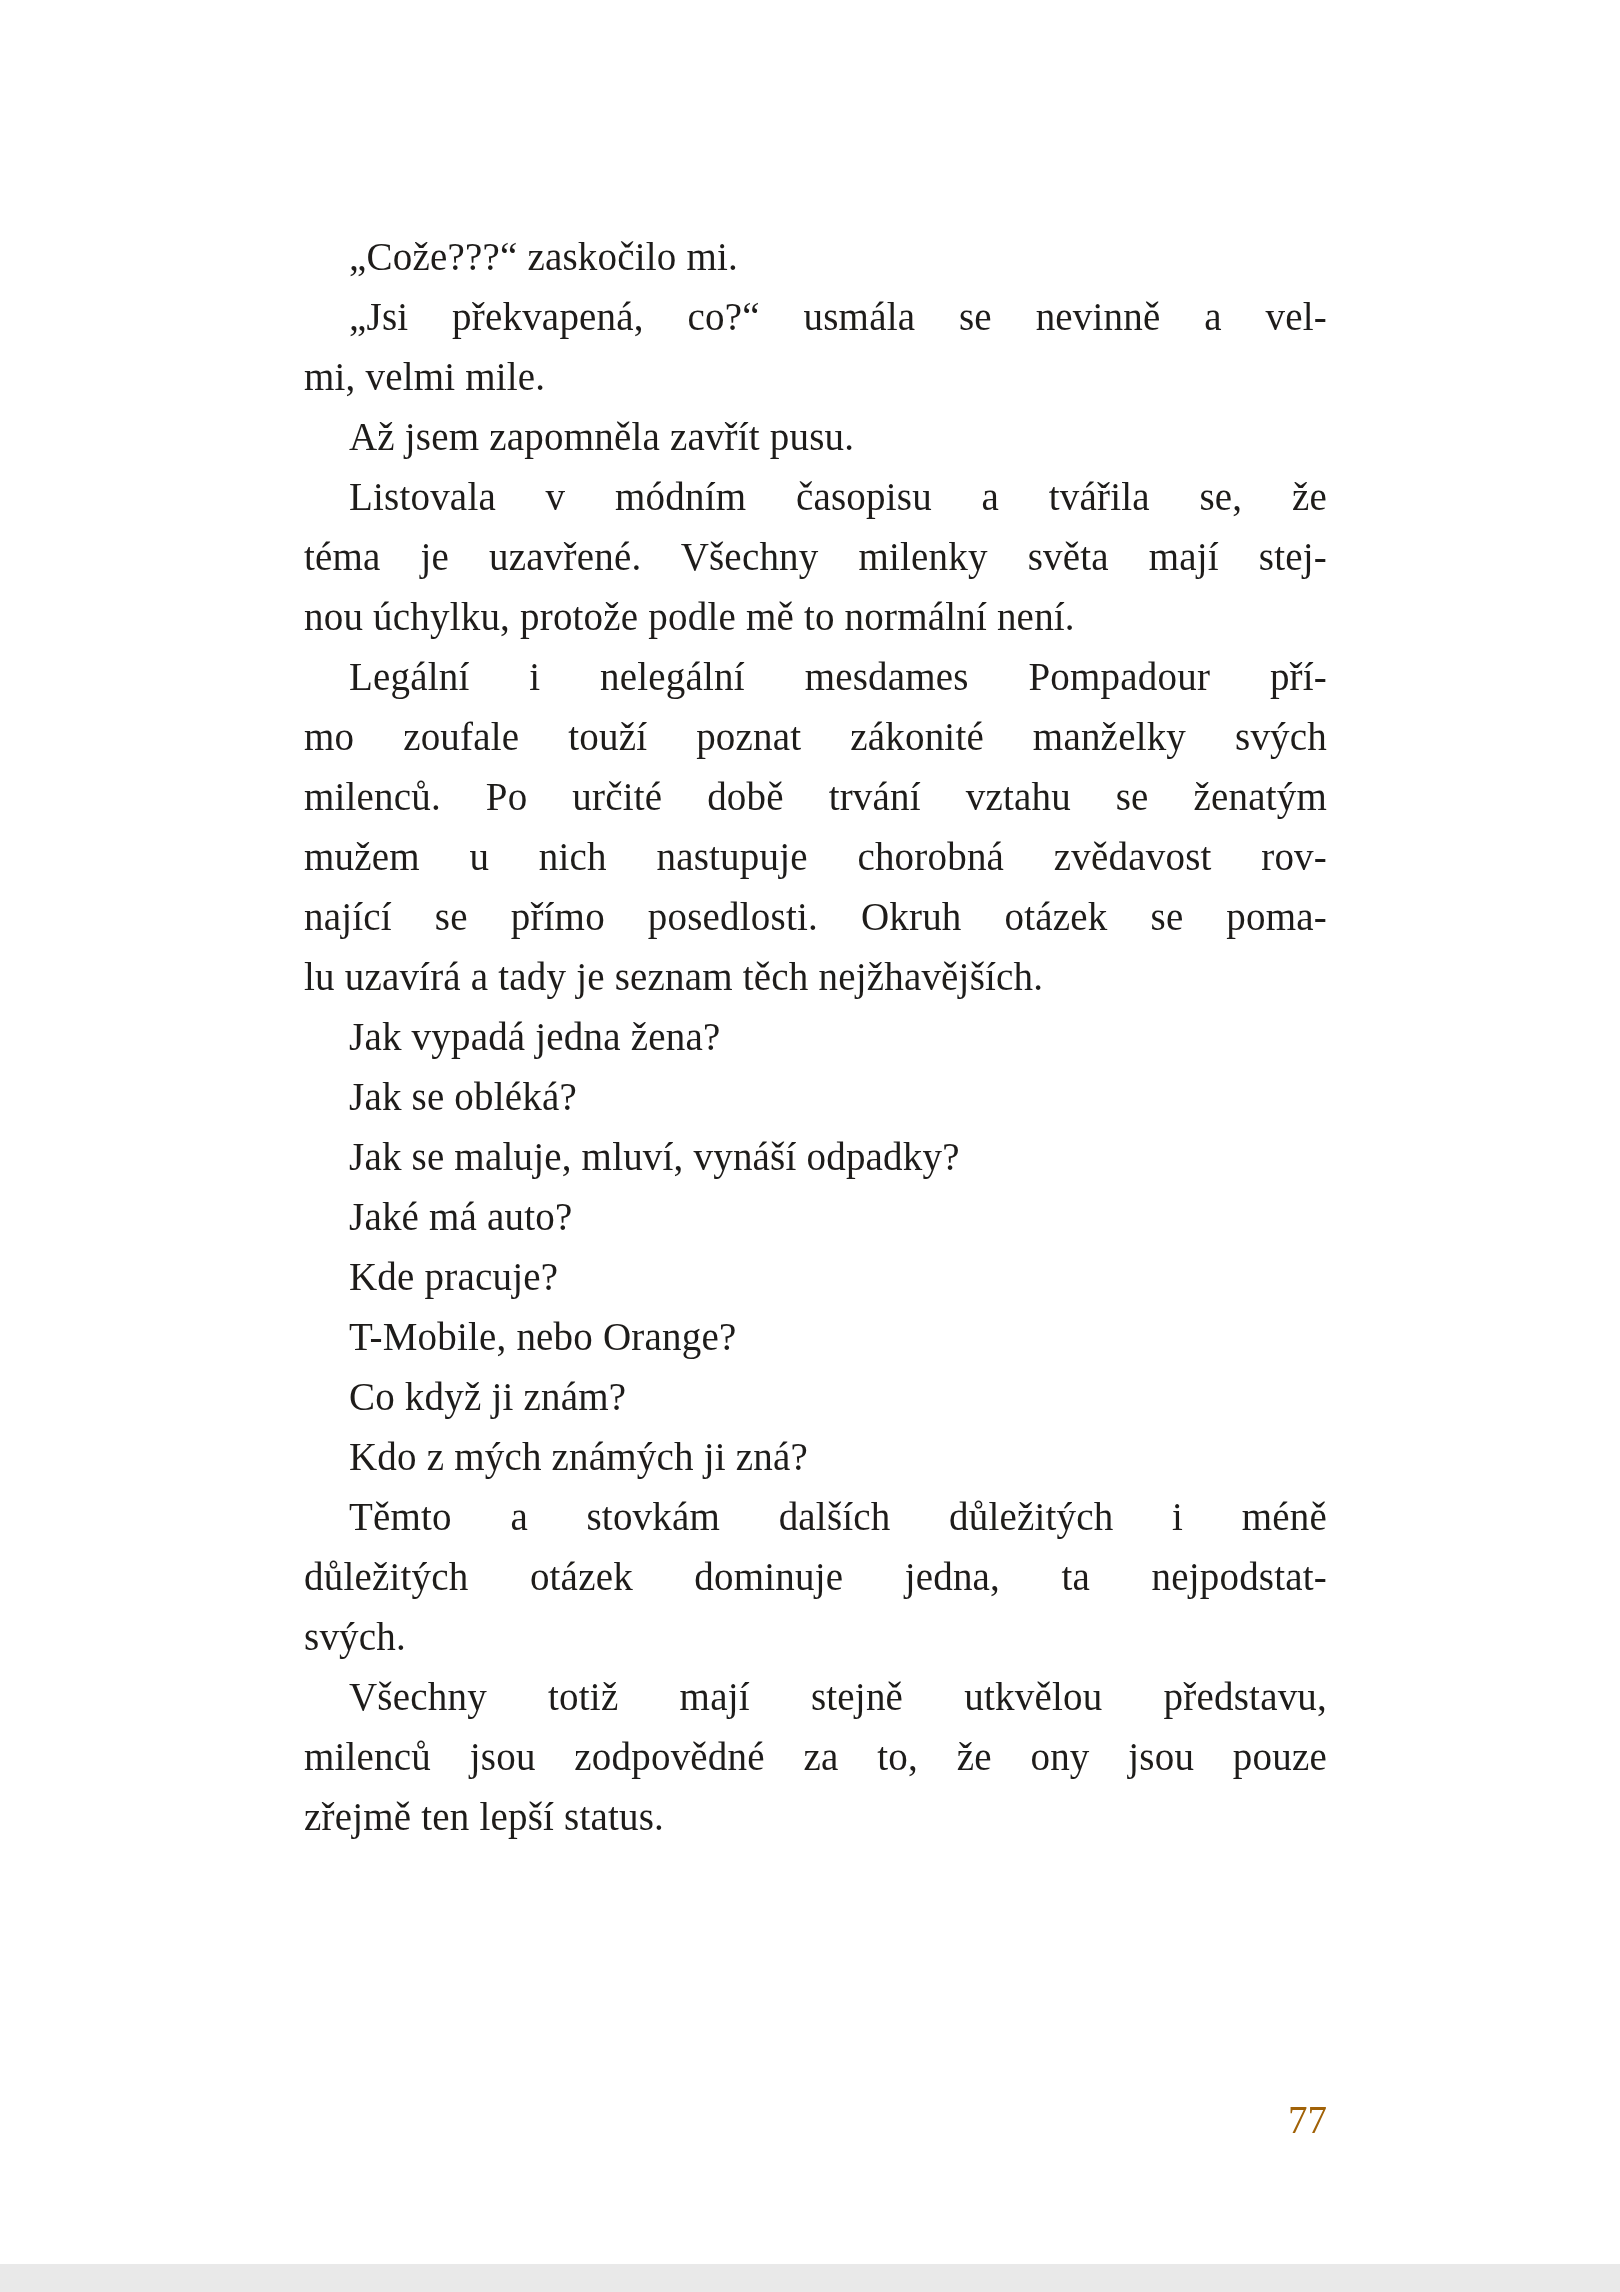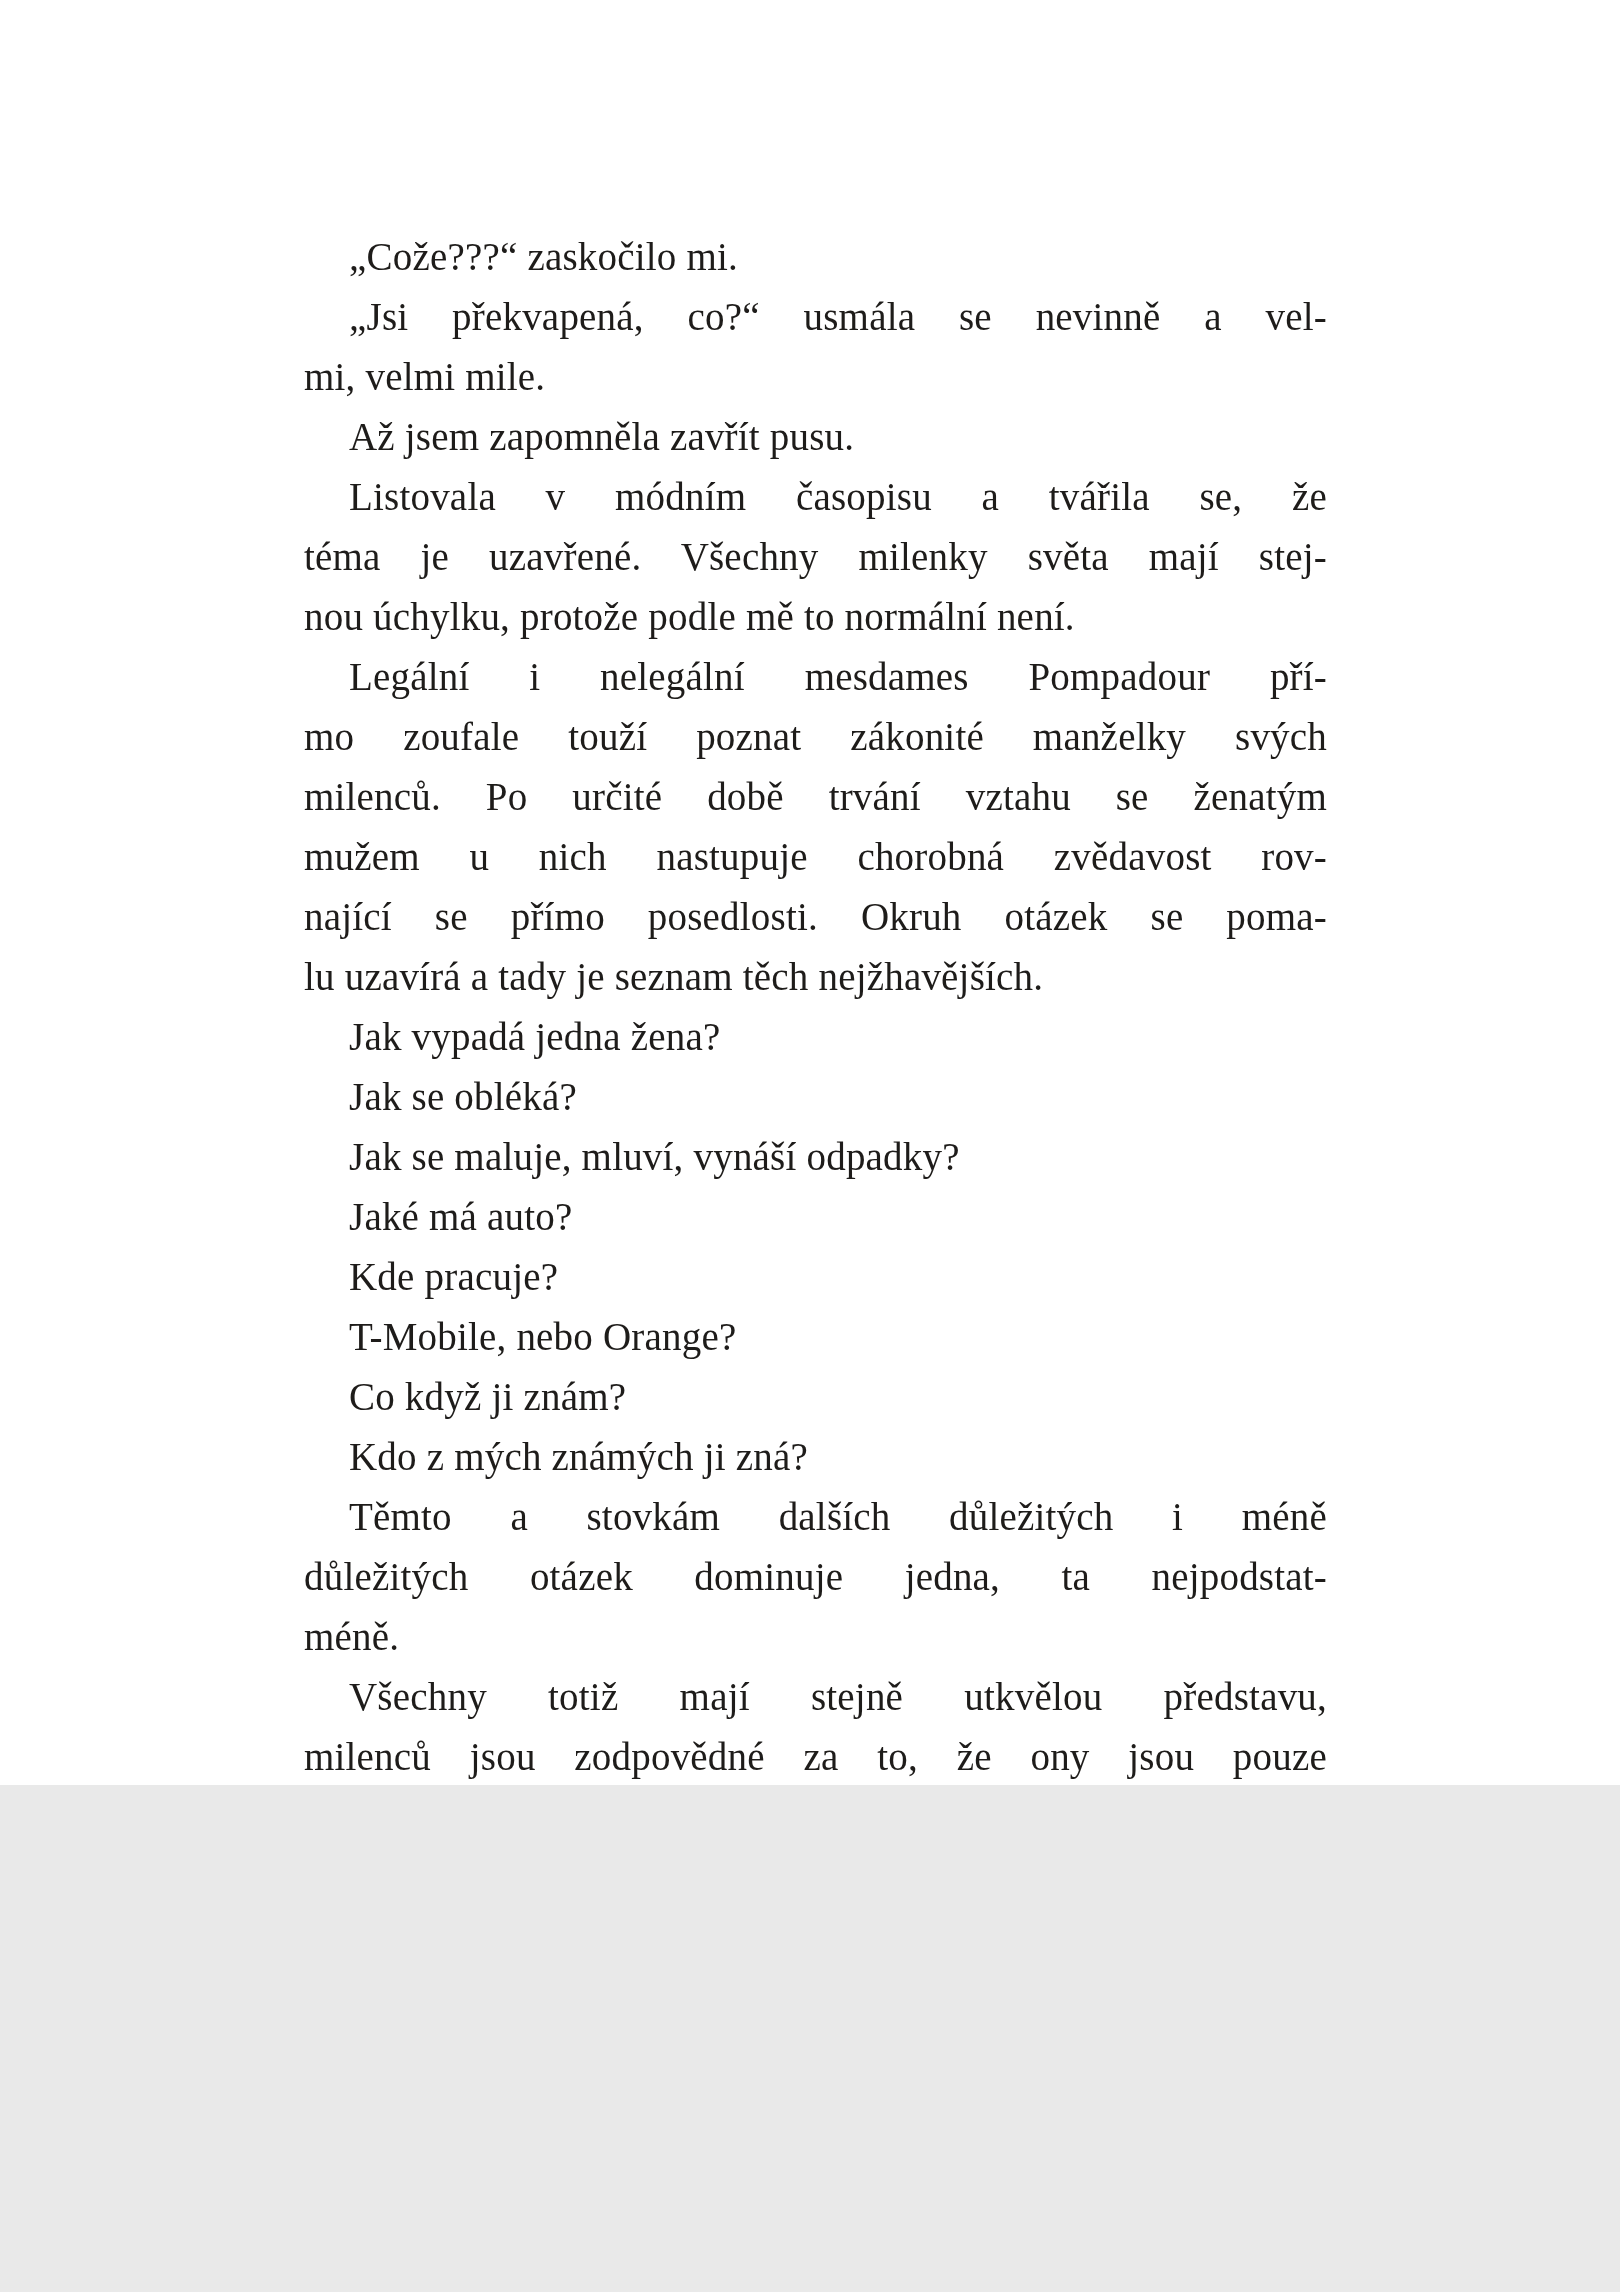--- a/index.html
+++ b/index.html
@@ -3,21 +3,21 @@
 <meta charset="utf-8">
 <style>
   html, body {
     margin: 0;
     padding: 0;
     background: #e9e9e9;
   }
   .page {
     position: relative;
     width: 1620px;
-    height: 1785px;
+    height: 2264px;
     margin: 0 auto;
     background: #ffffff;
     font-family: "Liberation Serif", "DejaVu Serif", serif;
     color: #1e1c1a;
     overflow: hidden;
   }
   .text-block {
     position: absolute;
     left: 304px;
     top: 227px;
@@ -100,21 +100,21 @@
       </div>
       <div class="paragraph">
         <div class="line indent">Co když ji znám?</div>
       </div>
       <div class="paragraph">
         <div class="line indent">Kdo z mých známých ji zná?</div>
       </div>
       <div class="paragraph">
         <div class="line indent justify">Těmto a stovkám dalších důležitých i méně</div>
         <div class="line justify">důležitých otázek dominuje jedna, ta nejpodstat-</div>
-        <div class="line">méně.</div>
+        <div class="line">svých.</div>
       </div>
       <div class="paragraph">
         <div class="line indent justify">Všechny totiž mají stejně utkvělou představu,</div>
         <div class="line justify">milenců jsou zodpovědné za to, že ony jsou pouze</div>
         <div class="line">zřejmě ten lepší status.</div>
       </div>
     </div>
   <div class="page-number">77</div>
 </div>
 

